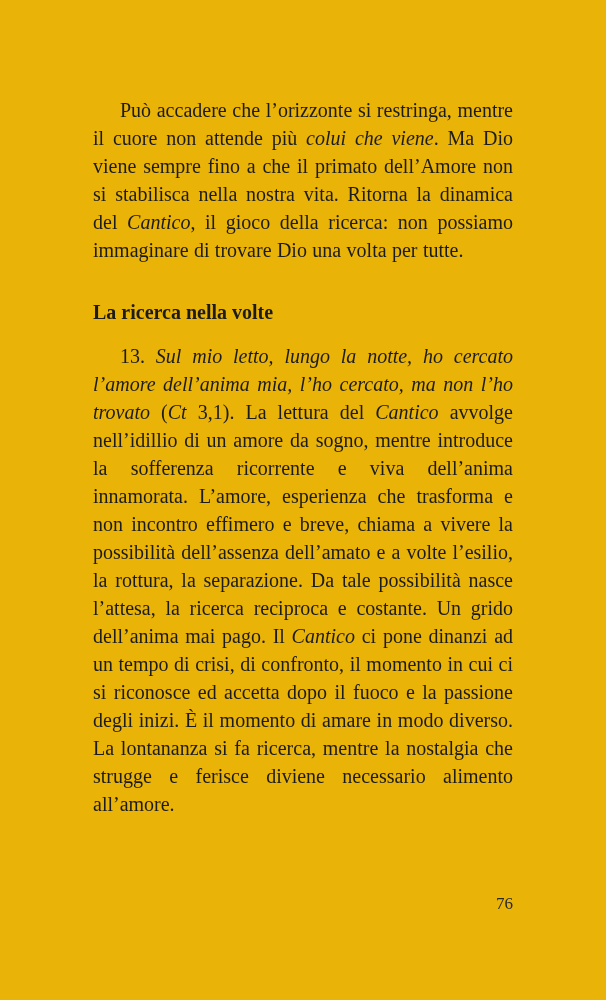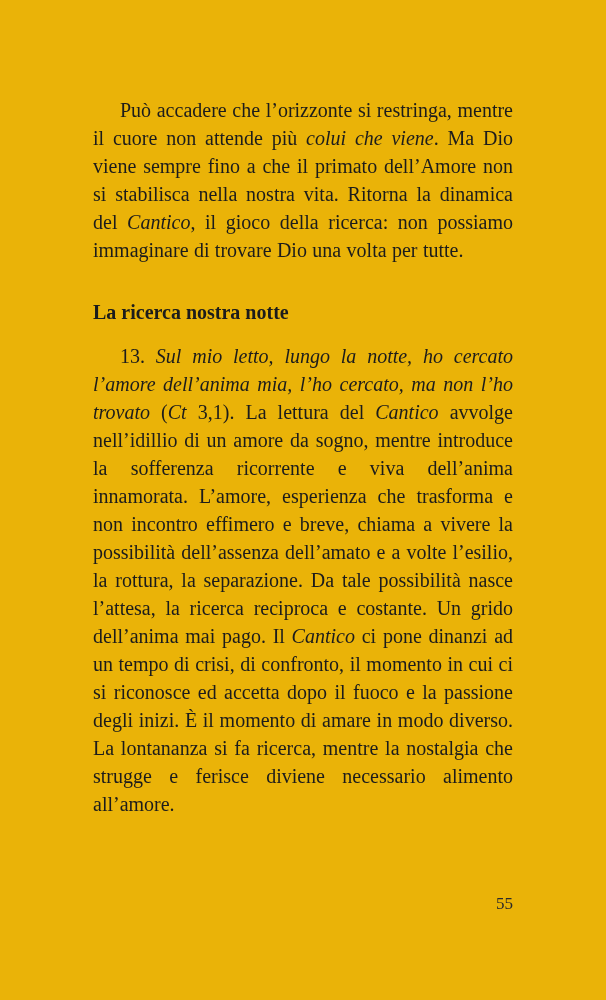--- a/index.html
+++ b/index.html
@@ -54,19 +54,19 @@
     color: #2a2a2a;
   }
 </style>
 </head>
 <body>
 
 <div class="page">
   <main class="text-block">
     <p class="body-para"><span class="seg-normal">Può accadere che l’orizzonte si restringa, mentre il cuore non attende più </span><span class="seg-italic">colui che viene</span><span class="seg-normal">. Ma Dio viene sempre fino a che il primato dell’Amore non si stabilisca nella nostra vita. Ritorna la dinamica del </span><span class="seg-italic">Cantico</span><span class="seg-normal">, il gioco della ricerca: non possiamo immaginare di trovare Dio una volta per tutte.</span></p>
 
-    <h2 class="section-heading">La ricerca nostra notte</h2>
+    <h2 class="section-heading">La ricerca nella volte</h2>
 
     <p class="body-para"><span class="seg-bold">13.</span><span class="seg-normal"> </span><span class="seg-italic">Sul mio letto, lungo la notte, ho cercato l’amore dell’anima mia, l’ho cercato, ma non l’ho trovato</span><span class="seg-normal"> (</span><span class="seg-italic">Ct</span><span class="seg-normal"> 3,1). La lettura del </span><span class="seg-italic">Cantico</span><span class="seg-normal"> avvolge nell’idillio di un amore da sogno, mentre introduce la sofferenza ricorrente e viva dell’anima innamorata. L’amore, esperienza che trasforma e non incontro effimero e breve, chiama a vivere la possibilità dell’assenza dell’amato e a volte l’esilio, la rottura, la separazione. Da tale possibilità nasce l’attesa, la ricerca reciproca e costante. Un grido dell’anima mai pago. Il </span><span class="seg-italic">Cantico</span><span class="seg-normal"> ci pone dinanzi ad un tempo di crisi, di confronto, il momento in cui ci si riconosce ed accetta dopo il fuoco e la passione degli inizi. È il momento di amare in modo diverso. La lontananza si fa ricerca, mentre la nostalgia che strugge e ferisce diviene necessario alimento all’amore.</span></p>
   </main>
 
-  <div class="page-number">55</div>
+  <div class="page-number">76</div>
 </div>
 
 </body></html>

